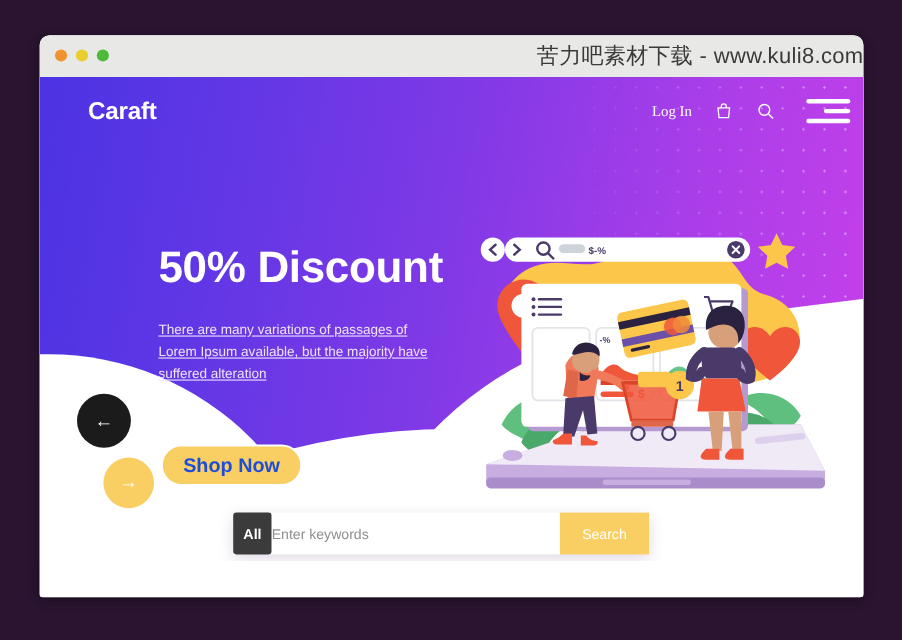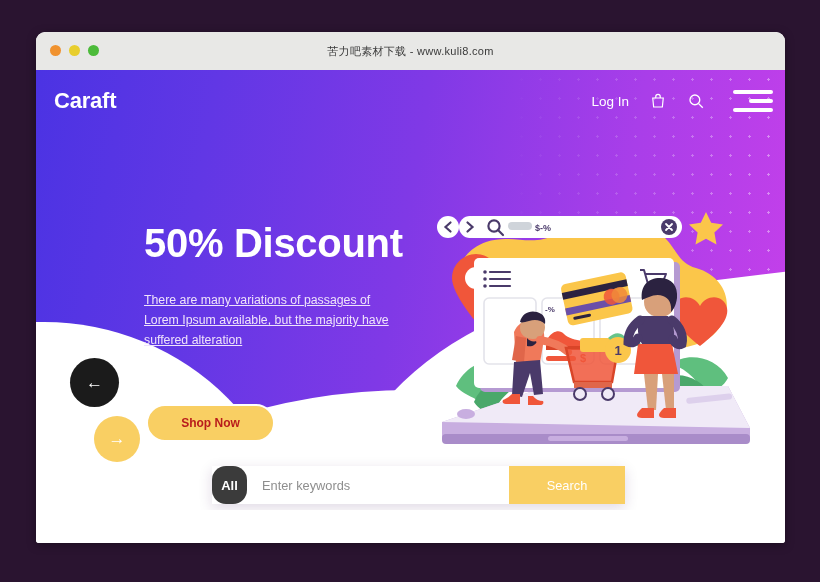--- a/index.html
+++ b/index.html
@@ -23,22 +23,22 @@
     background:#e8e8e6;
     border-radius:9px 9px 0 0;
   }
   .dots{ position:absolute; left:14px; top:13px; display:flex; gap:8px; }
   .dot{ width:11px; height:11px; border-radius:50%; }
   .dot.red{ background:#f0922f; }
   .dot.yellow{ background:#e8ce2e; }
   .dot.green{ background:#4cbb3a; }
   #title-text{
     position:absolute; left:0; top:0; width:100%; height:38px;
-    line-height:38px; text-align:center;
-    font-size:11px; color:#3a3a3a; letter-spacing:.3px;
+    line-height:38px; text-align:right;
+    font-size:20px; color:#3a3a3a; letter-spacing:.3px;
     font-family:"Liberation Sans", sans-serif;
   }
 
   
   #page{
     position:absolute; left:0; top:38px; width:749px; height:473px;
     background:#fff; overflow:hidden;
   }
 
   
@@ -71,31 +71,31 @@
   }
   
   #hero-curve{
     position:absolute; left:-130px; bottom:-300px; width:1010px; height:420px;
     background:#fff; border-radius:50% 50% 0 0 / 100% 100% 0 0;
   }
 
   
   #navbar{
     position:absolute; left:0; top:0; width:100%; height:62px;
-    display:flex; align-items:center;
+    display:flex; align-items:center;padding-left:26px;
   }
   #logo{
     margin-left:18px; color:#fff; font-size:22px; font-weight:bold;
     letter-spacing:-.2px;
   }
   #nav-right{
     margin-left:auto; margin-right:12px;
     display:flex; align-items:center; gap:20px;
   }
-  #login-link{ color:#fff; font-size:13.5px; }
+  #login-link{ color:#fff; font-size:13.5px;font-family:Liberation Serif, serif; }
   .nav-icon{ width:18px; height:18px; display:block; }
   #hamburger{
     width:40px; display:flex; flex-direction:column; align-items:flex-end; gap:5px;
     margin-left:8px;
   }
   #hamburger i{ display:block; height:4px; background:#fff; border-radius:2px; }
   #hamburger i:nth-child(1){ width:40px; }
   #hamburger i:nth-child(2){ width:24px; }
   #hamburger i:nth-child(3){ width:40px; }
 
@@ -108,50 +108,50 @@
   #headline .pct{ font-weight:bold; }
   #subtext{
     margin-top:22px; color:#efe3fb; font-size:12.3px; line-height:1.62;
     max-width:250px;
     text-decoration:underline;
   }
   #shop-now{
     position:absolute; left:110px; top:334px;
     width:129px; height:38px; border-radius:20px;
     background:#f9cf63; border:2px solid #fff;
-    color:#b91c1c; font-size:12px; font-weight:bold;
+    color:#1d4ed8; font-size:18px; font-weight:bold;
     display:flex; align-items:center; justify-content:center;
     cursor:pointer;
   }
 
   
   .slider-btn{
     position:absolute; border-radius:50%;
     display:flex; align-items:center; justify-content:center;
     color:#fff; font-size:17px; cursor:pointer;
   }
   #prev-slide{ left:34px; top:288px; width:49px; height:49px; background:#1b1b1b; }
   #next-slide{ left:58px; top:346px; width:46px; height:46px; background:#f9cf63; }
 
   
   #searchbar{ position:absolute; left:176px; top:396px; display:flex; align-items:stretch;
     box-shadow:0 4px 14px rgba(60,20,90,.16); }
   #all-button{
     width:35px; height:38px; background:#3b3b3b; color:#fff;
-    font-size:13px; font-weight:bold; border-radius:14px;
+    font-size:13px; font-weight:bold; border-radius:3px;
     display:flex; align-items:center; justify-content:center; cursor:pointer;
   }
   #keywords-input{
     width:262px; height:38px; background:#fff; border:none; outline:none;
-    padding-left:15px; font-size:12.8px; color:#5d5d5d;
+    font-size:12.8px; color:#5d5d5d;
     font-family:"Liberation Sans", sans-serif;
   }
   #keywords-input::placeholder{ color:#8e8e8e; }
   #search-button{
-    width:116px; height:38px; background:#f9cf63; color:#fff;
+    width:81px; height:38px; background:#f9cf63; color:#fff;
     font-size:12.8px; display:flex; align-items:center; justify-content:center;
     cursor:pointer;
   }
 
   
   #illustration{ position:absolute; left:392px; top:120px; width:330px; height:285px; }
   #illustration svg{ display:block; width:100%; height:100%; }
 </style>
 </head>
 <body>

